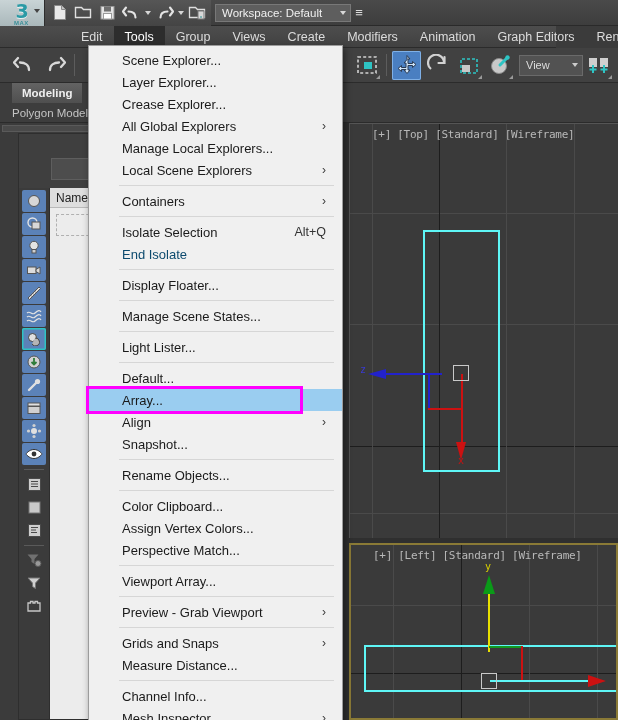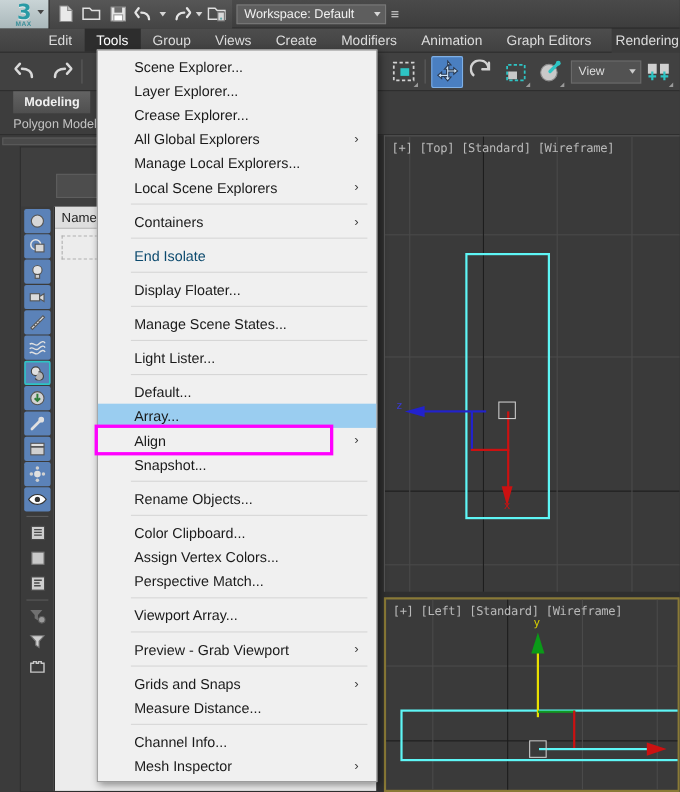--- a/index.html
+++ b/index.html
@@ -63,21 +63,21 @@
     border-left: 3px solid transparent; border-right: 3px solid transparent;
     border-top: 4px solid #d8d8d8;
   }
   .ws-ham { width: 16px; text-align: center; color: #ddd; font-size: 13px; line-height: 1;}
 
   
   .menubar {
     position: absolute; left: 0; top: 26px; width: 556px; height: 22px;
     background: linear-gradient(#4d4d4d, #414141);
     border-bottom: 1px solid #2b2b2b;
-    display: flex; align-items: stretch; padding-left: 33px;
+    display: flex; align-items: stretch; padding-left: 70px;
   }
   .menubar .mi {
     padding: 0 11px; display: flex; align-items: center;
     color: #dcdcdc; font-size: 12.5px; white-space: nowrap;
   }
   .menubar .mi.active { background: #2d2d2d; color: #fff; }
 
   
   .toolbar {
     position: absolute; left: 0; top: 48px; width: 618px; height: 35px;
@@ -161,21 +161,21 @@
   }
 
   
   .vp-area { position: absolute; left: 343px; top: 123px; width: 275px; height: 597px; background: #2f2f2f; }
   .vp {
     position: absolute; left: 6px; right: 0; overflow: hidden; background: #3a3a3a;
   }
   .vp.top  { top: 0; height: 415px; border-left: 1px solid #555; border-top: 1px solid #555; }
   .vp.left { top: 420px; bottom: 0; border: 2px solid #8a7a36; }
   .vp-label {
-    position: absolute; left: 6px; top: 4px; z-index: 6;
+    position: absolute; left: 22px; top: 4px; z-index: 6;
     color: #b9b9b9; font-size: 11px; font-family: "DejaVu Sans Mono", monospace;
     letter-spacing: -0.3px; white-space: nowrap;
   }
   .gridline { position: absolute; background: #4a4a4a; }
   .gridline.major { background: #1d1d1d; }
   .sel-rect { position: absolute; border: 2px solid #5ef6f6; }
   .gizmo-box {
     position: absolute; width: 16px; height: 16px;
     border: 1px solid #c9c9c9; background: transparent;
   }
@@ -558,20 +558,24 @@
       <div class="dd-item">
         <span>Local Scene Explorers</span>
         <span class="arrow">›</span>
       </div>
       <div class="dd-sep"></div>
       <div class="dd-item">
         <span>Containers</span>
         <span class="arrow">›</span>
       </div>
       <div class="dd-sep"></div>
+      <div class="dd-item">
+        <span>Isolate Selection</span>
+        <span class="acc">Alt+Q</span>
+      </div>
       <div class="dd-item disabled">
         <span>End Isolate</span>
       </div>
       <div class="dd-sep"></div>
       <div class="dd-item">
         <span>Display Floater...</span>
       </div>
       <div class="dd-sep"></div>
       <div class="dd-item">
         <span>Manage Scene States...</span>

